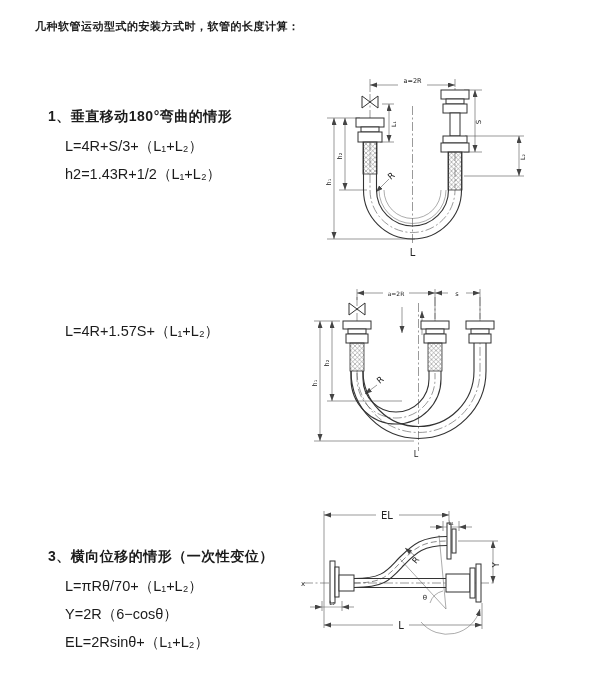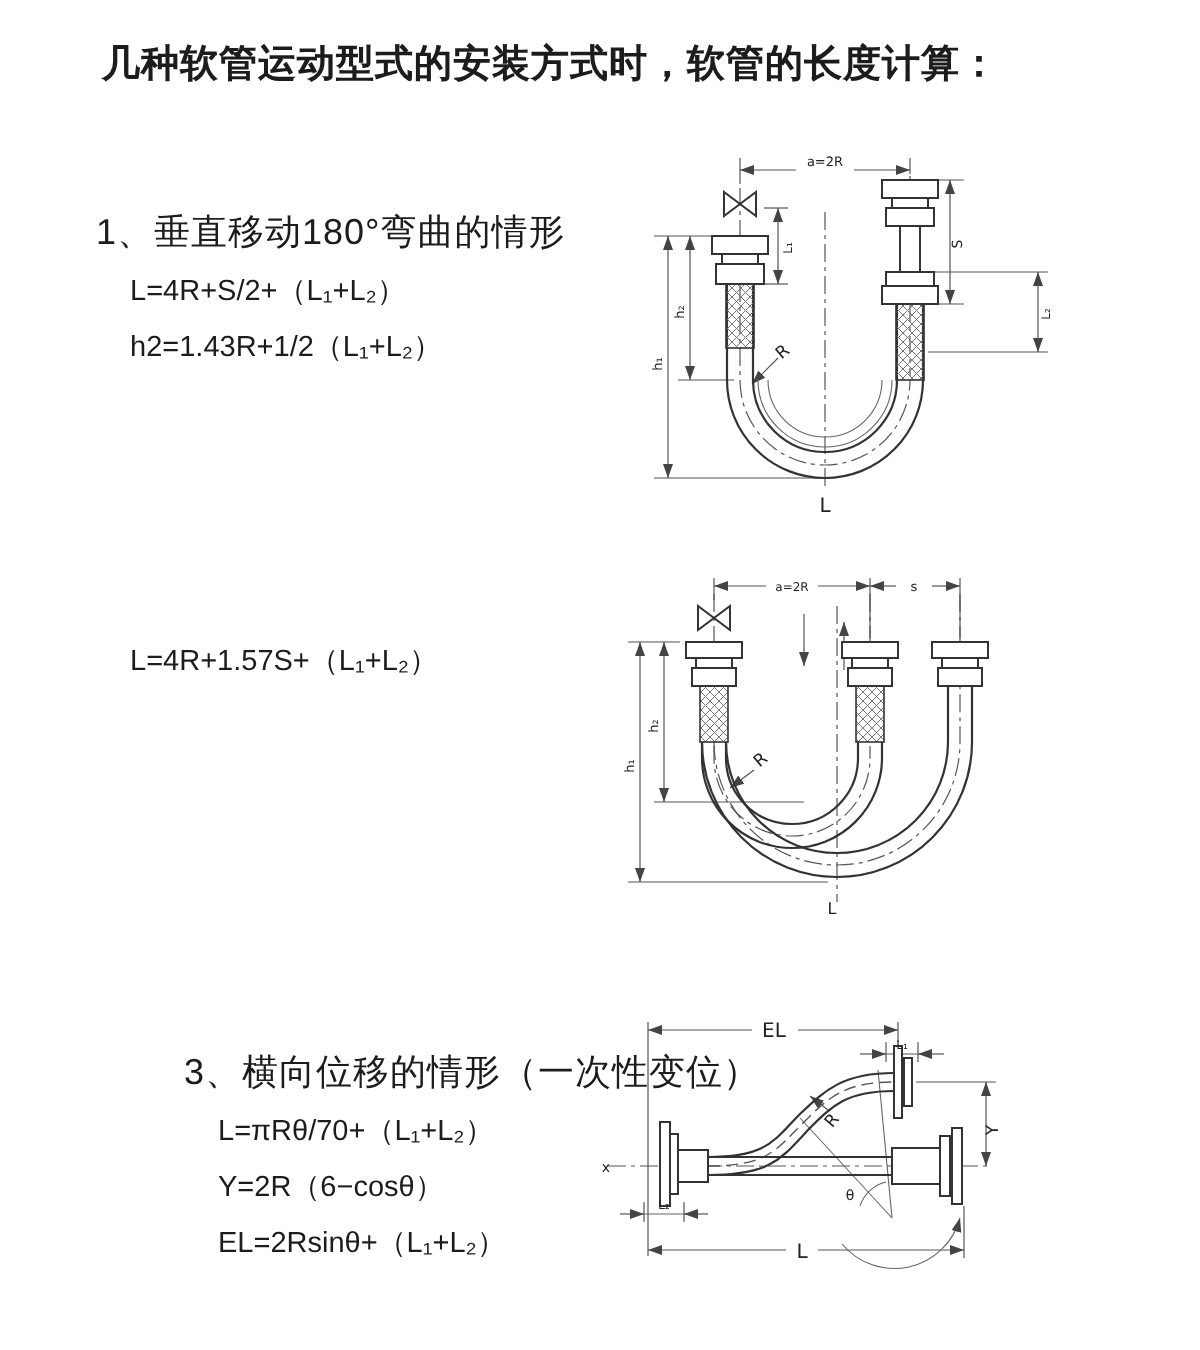--- a/index.html
+++ b/index.html
@@ -1,44 +1,44 @@
 <!DOCTYPE html>
 <html><head>
 <meta charset="utf-8">
 <style>
   html,body{margin:0;padding:0;}
   body{
     width:600px;height:675px;position:relative;background:#ffffff;overflow:hidden;
     font-family:"Liberation Sans","DejaVu Sans",sans-serif;color:#1c1c1c;
   }
   .abs{position:absolute;}
-  .page-title{left:35px;top:19px;font-size:19px;font-weight:bold;letter-spacing:.5px;margin-left:16px;}
+  .page-title{left:35px;top:19px;font-size:11px;font-weight:bold;letter-spacing:.5px;}
   .section{left:48px;}
-  .sec-heading{font-size:18px;font-weight:normal;letter-spacing:.5px;line-height:20px;}
+  .sec-heading{font-size:14px;font-weight:bold;letter-spacing:.5px;line-height:20px;}
   .formulas{padding-left:17px;margin-top:6px;}
   .formula{font-size:14.5px;line-height:28px;white-space:pre;}
   svg{position:absolute;overflow:visible;}
   svg text{font-family:"DejaVu Sans","Liberation Sans",sans-serif;fill:#222;}
   .dim{stroke:#555;stroke-width:.6;fill:none;}
   .thin{stroke:#666;stroke-width:.55;fill:none;}
   .cl{stroke:#555;stroke-width:.6;fill:none;stroke-dasharray:9 2.5 2 2.5;}
   .dash{stroke:#555;stroke-width:.7;fill:none;stroke-dasharray:6 3;}
   .hose{stroke:#333;stroke-width:1.1;fill:none;}
   .fit{stroke:#333;stroke-width:1;fill:#fff;}
   .braid{stroke:#333;stroke-width:.8;}
 </style>
 </head>
 <body>
 
 <div class="abs page-title">几种软管运动型式的安装方式时，软管的长度计算：</div>
 
 <div class="abs section" style="top:106px;">
   <div class="sec-heading">1、垂直移动180°弯曲的情形</div>
   <div class="formulas">
-    <div class="formula">L=4R+S/2+（L₁+L₂）</div>
+    <div class="formula">L=4R+S/3+（L₁+L₂）</div>
     <div class="formula">h2=1.43R+1/2（L₁+L₂）</div>
   </div>
 </div>
 
 <svg style="left:312px;top:72px;" width="272" height="190" viewBox="0 0 272 190">
   <defs>
     <marker id="ar1" markerUnits="userSpaceOnUse" markerWidth="8" markerHeight="6" refX="7" refY="2.5" orient="auto-start-reverse">
       <path d="M0,0 L7,2.5 L0,5 Z" fill="#444"></path>
     </marker>
     <pattern id="br1" width="4.5" height="4.5" patternUnits="userSpaceOnUse">
@@ -177,21 +177,21 @@
   <g>
     <text x="86" y="12.5" font-size="6" text-anchor="middle">a=2R</text>
     <text x="147" y="12.5" font-size="6.5" text-anchor="middle">s</text>
     <text x="7" y="100" font-size="6.5" text-anchor="middle" transform="rotate(-90,7,100)">h₁</text>
     <text x="19" y="80" font-size="6.5" text-anchor="middle" transform="rotate(-90,19,80)">h₂</text>
     <text x="72" y="99" font-size="8.5" text-anchor="middle" transform="rotate(-40,72,99)">R</text>
     <text x="106" y="174" font-size="8" text-anchor="middle">L</text>
   </g>
 </svg>
 
-<div class="abs section" style="top:526px;margin-left:44px;">
+<div class="abs section" style="top:546px;">
   <div class="sec-heading">3、横向位移的情形（一次性变位）</div>
   <div class="formulas">
     <div class="formula">L=πRθ/70+（L₁+L₂）</div>
     <div class="formula">Y=2R（6−cosθ）</div>
     <div class="formula">EL=2Rsinθ+（L₁+L₂）</div>
   </div>
 </div>
 
 <svg style="left:296px;top:505px;" width="300" height="145" viewBox="0 0 300 145">
   <defs>

